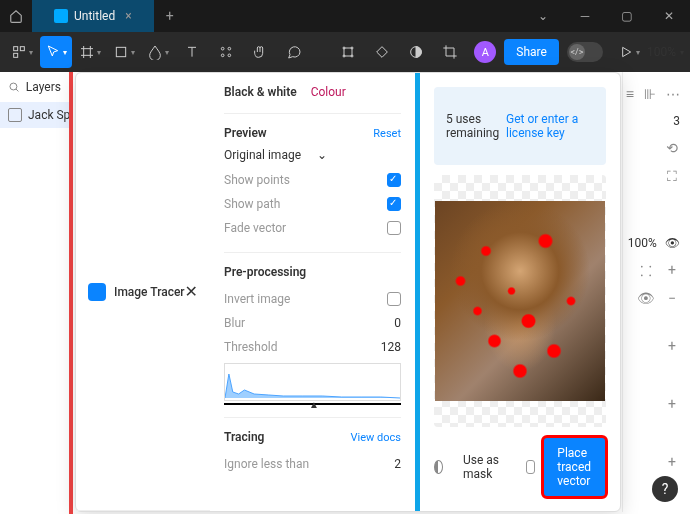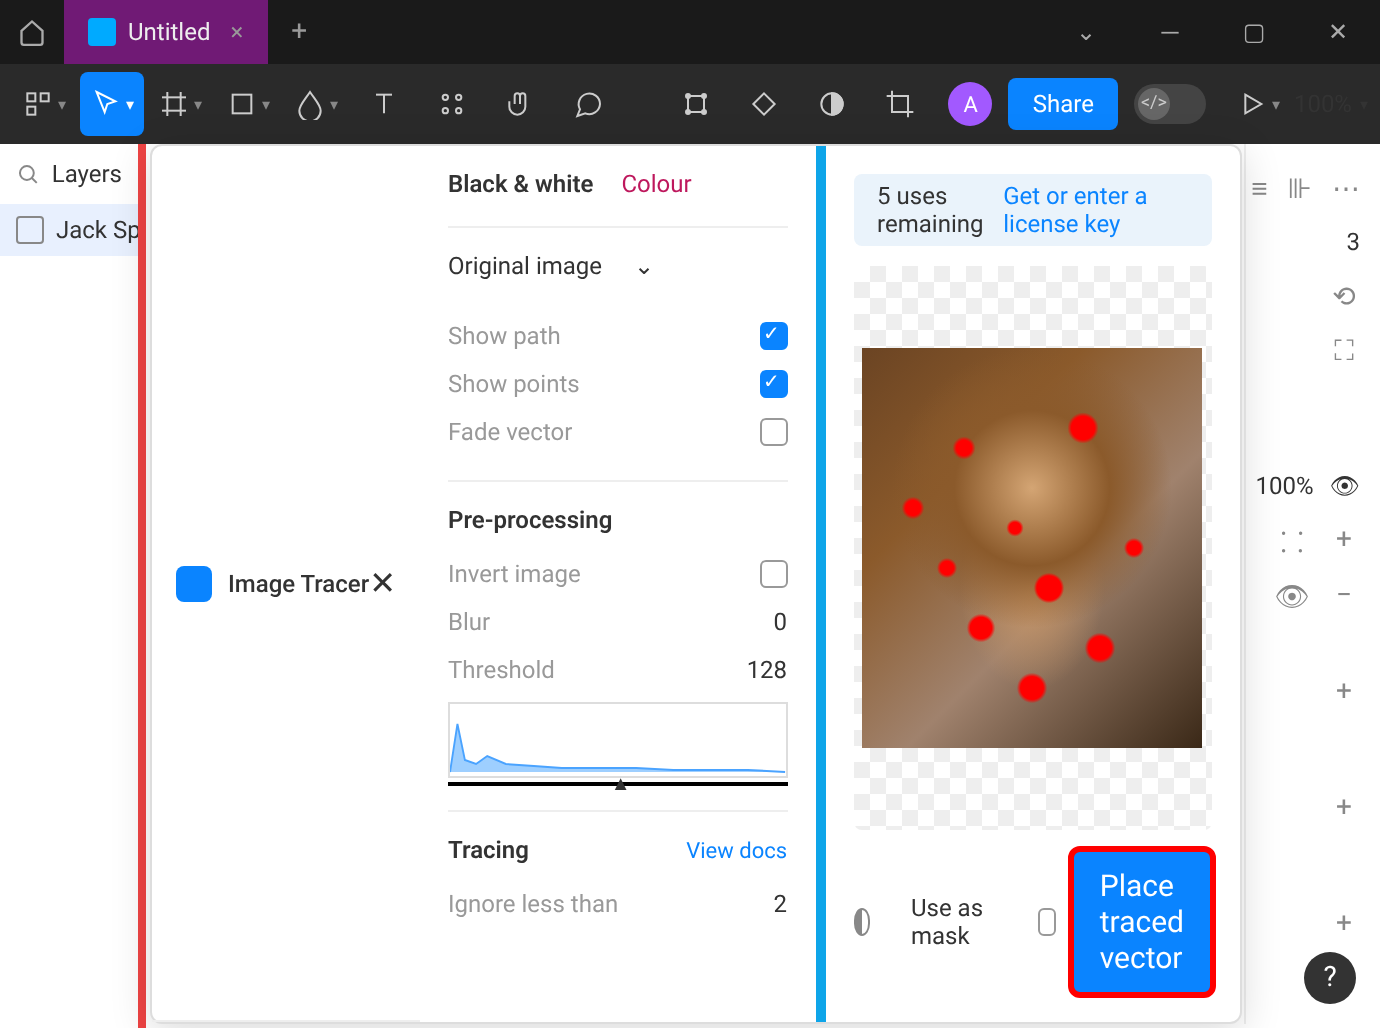--- a/index.html
+++ b/index.html
@@ -1,19 +1,19 @@
 <!DOCTYPE html>
 <html><head>
 <meta charset="utf-8">
 <style>
 *{box-sizing:border-box;margin:0;padding:0;font-family:-apple-system,BlinkMacSystemFont,"Segoe UI",Roboto,sans-serif;font-size:12px;color:#333}
 body{width:690px;height:514px;background:#fff;overflow:hidden;position:relative}
 .titlebar{height:32px;background:#1a1a1a;display:flex;align-items:center;color:#ccc}
 .titlebar .home{width:32px;display:flex;align-items:center;justify-content:center;color:#888}
-.tab{display:flex;align-items:center;gap:6px;padding:0 12px;height:32px;background:#701a75}
+.tab{display:flex;align-items:center;gap:6px;padding:0 22px;height:32px;background:#0c4a6e}
 .tab-icon{width:14px;height:14px;background:#0af;border-radius:2px}
 .tab-title{color:#eee;font-size:12px}
 .tab-x{color:#999;margin-left:4px}
 .tab-plus{width:32px;text-align:center;color:#999;font-size:14px}
 .win-ctrls{margin-left:auto;display:flex}
 .win-ctrls span{width:42px;height:32px;display:flex;align-items:center;justify-content:center;color:#aaa}
 .toolbar{height:40px;background:#2a2a2a;display:flex;align-items:center;padding:0 6px;gap:2px}
 .tbtn{width:32px;height:32px;display:flex;align-items:center;justify-content:center;color:#ccc;border-radius:4px;position:relative}
 .tbtn.active{background:#0a84ff}
 .tbtn svg{width:16px;height:16px;stroke:#ccc;fill:none;stroke-width:1.5}
@@ -48,32 +48,32 @@
 .row .lbl{color:#999}
 .row .val{color:#333}
 .chk{width:14px;height:14px;border:1px solid #999;border-radius:3px;display:inline-block}
 .chk.on{background:#0a84ff;border-color:#0a84ff;position:relative}
 .chk.on:after{content:"✓";color:#fff;font-size:10px;position:absolute;left:1px;top:-1px}
 .histo{width:100%;height:38px;margin-top:4px;position:relative;border:1px solid #ddd}
 .histo svg{width:100%;height:100%}
 .histo-line{height:2px;background:#000;margin-top:2px;position:relative}
 .histo-caret{position:absolute;left:48%;top:-4px;font-size:10px}
 .divider{height:1px;background:#eee;margin:12px 0}
-.drop{color:#999;font-size:11px;display:flex;align-items:center;gap:16px;margin-bottom:16px}
+.drop{color:#999;font-size:11px;display:flex;align-items:center;gap:16px;margin-bottom:6px}
 .d-right{flex:1;display:flex;flex-direction:column;padding:14px}
-.license{background:#eaf3fb;border-radius:4px;padding:4px 12px;display:flex;justify-content:space-between;font-size:11px;margin-bottom:10px}
+.license{background:#eaf3fb;border-radius:4px;padding:25px 12px;display:flex;justify-content:space-between;font-size:11px;margin-bottom:10px}
 .license a{color:#0a84ff;text-decoration:none}
 .preview-area{flex:1;background-image:linear-gradient(45deg,#eee 25%,transparent 25%),linear-gradient(-45deg,#eee 25%,transparent 25%),linear-gradient(45deg,transparent 75%,#eee 75%),linear-gradient(-45deg,transparent 75%,#eee 75%);background-size:16px 16px;background-position:0 0,0 8px,8px -8px,-8px 0;display:flex;align-items:center;justify-content:center;border-radius:4px}
 .preview-img{width:170px;height:200px;background:linear-gradient(135deg,#6b4423 0%,#8b5a2b 30%,#a0826d 60%,#3a2817 100%);position:relative;overflow:hidden}
 .preview-img::before{content:"";position:absolute;inset:0;background:radial-gradient(circle at 50% 35%,#d4a574 0%,#8b5a2b 25%,transparent 45%),radial-gradient(ellipse at 50% 60%,#c89666 0%,transparent 30%)}
 .preview-img::after{content:"";position:absolute;inset:0;background:radial-gradient(circle at 30% 25%,#ff0000 0% 2%,transparent 3%),radial-gradient(circle at 65% 20%,#ff0000 0% 3%,transparent 4%),radial-gradient(circle at 45% 45%,#ff0000 0% 2%,transparent 3%),radial-gradient(circle at 55% 60%,#ff0000 0% 4%,transparent 5%),radial-gradient(circle at 35% 70%,#ff0000 0% 3%,transparent 4%),radial-gradient(circle at 70% 75%,#ff0000 0% 3%,transparent 4%),radial-gradient(circle at 25% 55%,#ff0000 0% 2%,transparent 3%),radial-gradient(circle at 80% 50%,#ff0000 0% 2%,transparent 3%),radial-gradient(circle at 50% 85%,#ff0000 0% 3%,transparent 4%),radial-gradient(circle at 15% 40%,#ff0000 0% 2%,transparent 3%);mix-blend-mode:normal}
 .d-foot{display:flex;align-items:center;gap:8px;padding-top:10px}
 .mask-lbl{color:#888;font-size:12px;display:flex;align-items:center;gap:20px}
 .half-circle{width:14px;height:14px;border:1.5px solid #888;border-radius:50%;background:linear-gradient(90deg,#888 50%,transparent 50%)}
-.place-btn{margin-left:auto;background:#0a84ff;color:#fff;padding:9px 14px;border-radius:4px;font-size:15px;outline:3px solid #ff0000;outline-offset:-1px}
+.place-btn{margin-left:auto;background:#0a84ff;color:#fff;padding:9px 14px;border-radius:4px;font-size:12px;outline:3px solid #ff0000;outline-offset:-1px}
 .right-panel{position:absolute;right:0;top:72px;width:68px;height:440px;background:#fff;border-left:1px solid #eee;padding:8px 4px}
 .rp-row{display:flex;justify-content:flex-end;align-items:center;gap:8px;padding:6px 6px;font-size:11px;color:#888}
 .rp-icons{display:flex;gap:10px;justify-content:flex-end;padding:6px}
 .rp-icons span{width:16px;height:16px;display:flex;align-items:center;justify-content:center;color:#888;font-size:14px}
 .help-btn{position:absolute;right:12px;bottom:12px;width:26px;height:26px;background:#333;border-radius:50%;color:#fff;display:flex;align-items:center;justify-content:center;font-size:14px}
 </style>
 </head>
 <body>
 
 <div class="titlebar">
@@ -260,30 +260,34 @@
     <span class="d-title">Image Tracer</span>
     <span class="d-close">✕</span>
   </div>
   <div class="d-body">
     <div class="d-left">
       <div class="mode-tabs">
         <span class="act">Black &amp; white</span>
         <span>Colour</span>
       </div>
       <div class="divider"></div>
+      <div class="section-head">
+        <span class="h">Preview</span>
+        <span class="link">Reset</span>
+      </div>
       <div class="drop">
           <span>Original image</span>
           <span>⌄</span>
         </div>
       <div class="row">
+          <span class="lbl">Show points</span>
+          <span class="chk on"></span>
+        </div>
+      <div class="row">
           <span class="lbl">Show path</span>
-          <span class="chk on"></span>
-        </div>
-      <div class="row">
-          <span class="lbl">Show points</span>
           <span class="chk on"></span>
         </div>
       <div class="row">
           <span class="lbl">Fade vector</span>
           <span class="chk"></span>
         </div>
       <div class="divider"></div>
       <div class="section-head">
           <span class="h">Pre-processing</span>
         </div>

